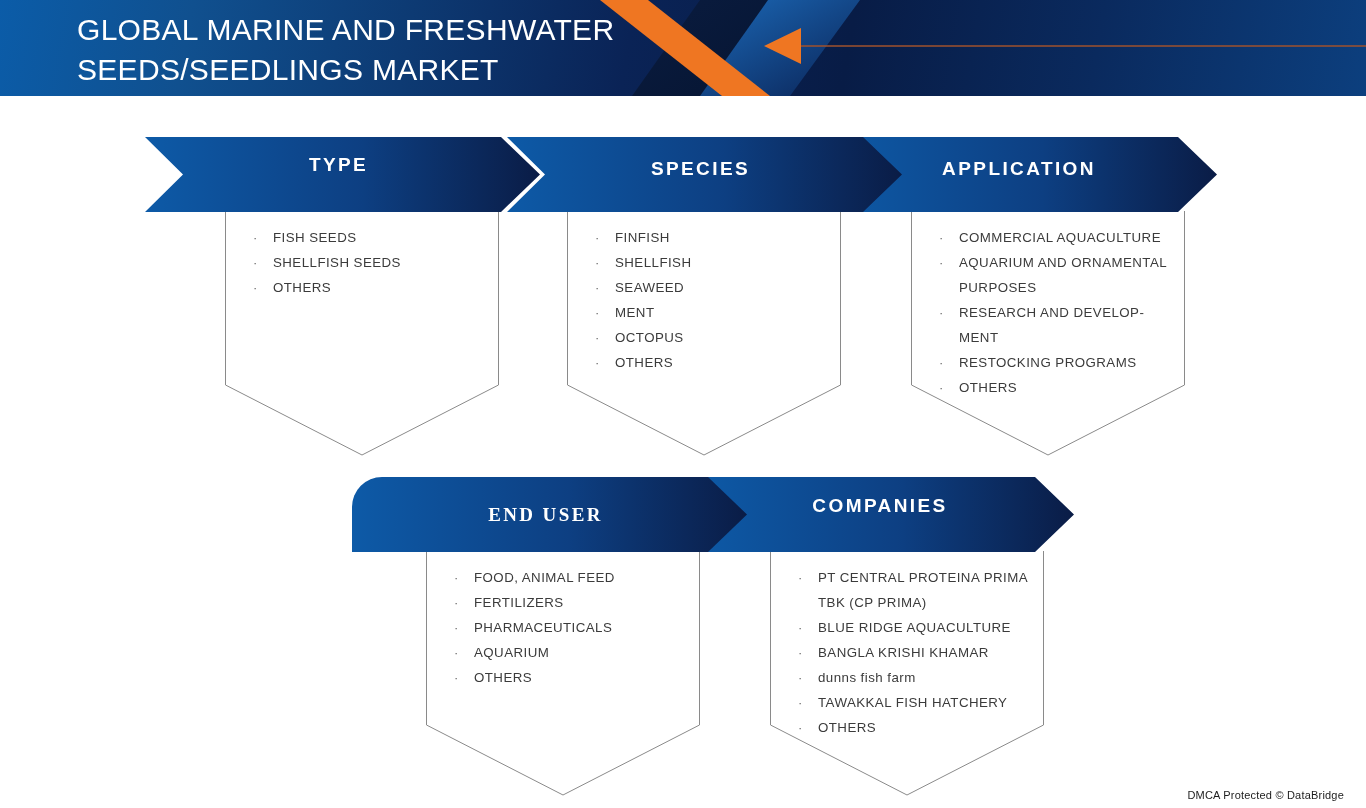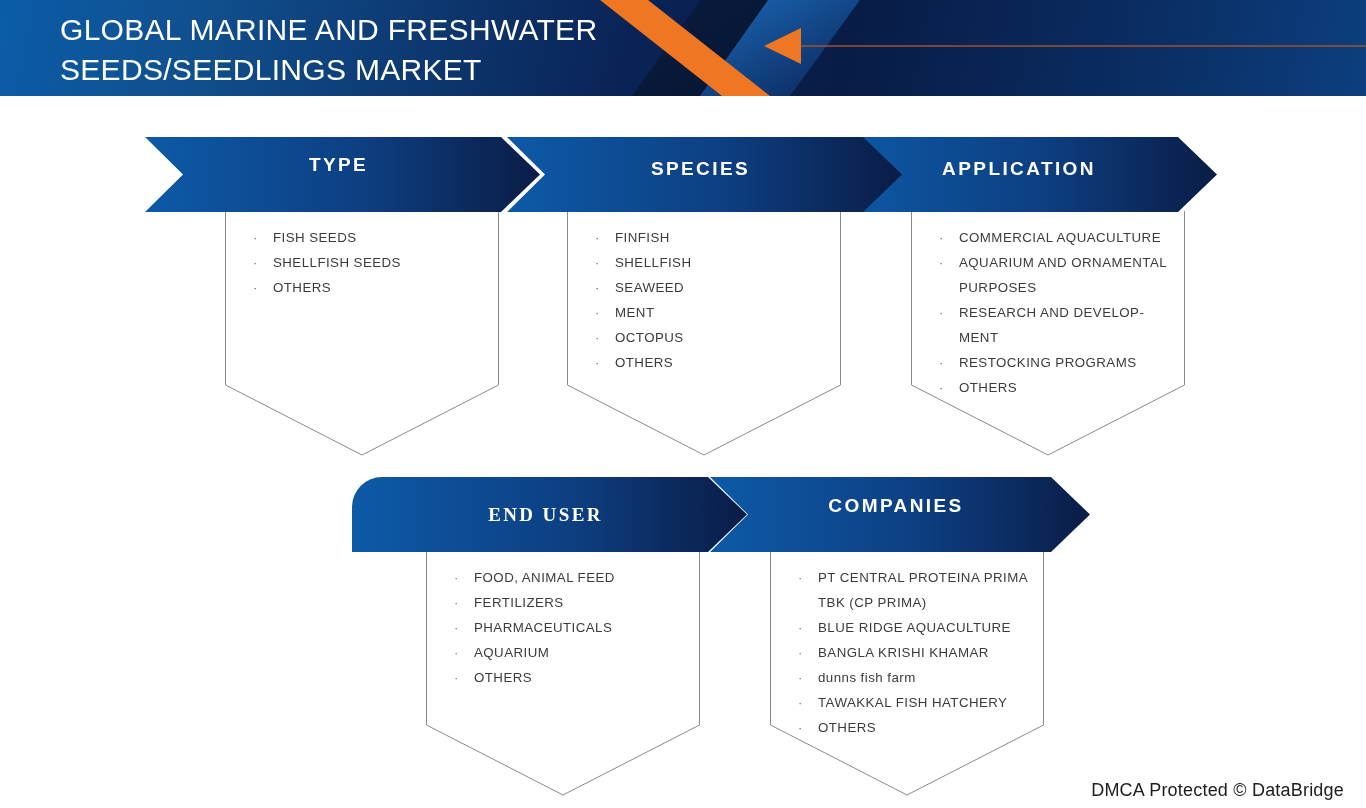--- a/index.html
+++ b/index.html
@@ -12,21 +12,21 @@
   #page { position: relative; width: 1366px; height: 808px; background: #fff; }
 
   
   .header {
     position: absolute; left: 0; top: 0; width: 1366px; height: 96px;
     background: linear-gradient(100deg, #0b5ca8 0%, #10508f 14%, #0d3a73 30%, #0a2356 46%, #081c46 62%, #0a2a5e 80%, #0c3f7e 100%);
     overflow: hidden;
   }
   .hdr-svg { position: absolute; left: 0; top: 0; width: 1366px; height: 96px; }
   .header-title {
-    position: absolute; left: 60px; top: 10px;
+    position: absolute; left: 77px; top: 10px;
     color: #ffffff;
     font-size: 30px; font-weight: 400; letter-spacing: 0.3px;
     line-height: 40px;
     white-space: pre-line;
     font-family: "Liberation Sans", sans-serif;
   }
 
   
   .banner { position: absolute; }
   .banner svg { display: block; }
@@ -55,21 +55,21 @@
     margin-bottom: 0;
     white-space: pre-line;
   }
   .card-list li .bullet {
     position: absolute; left: 2px; top: 0;
     color: #6a6a6a; font-size: 13px; line-height: 25px;
   }
 
   .footer-note {
     position: absolute; right: 22px; bottom: 7px;
-    font-size: 18px; color: #1c1c1c; letter-spacing: 0.2px;
+    font-size: 11px; color: #1c1c1c; letter-spacing: 0.2px;
   }
 </style>
 </head>
 <body>
 
 <div id="page">
 
   <div class="header">
     <svg class="hdr-svg" viewBox="0 0 1366 96" preserveAspectRatio="none">
       <defs>
@@ -215,21 +215,21 @@
       <ul>
         <li><span class="bullet">·</span><span>FOOD, ANIMAL FEED</span></li>
         <li><span class="bullet">·</span><span>FERTILIZERS</span></li>
         <li><span class="bullet">·</span><span>PHARMACEUTICALS</span></li>
         <li><span class="bullet">·</span><span>AQUARIUM</span></li>
         <li><span class="bullet">·</span><span>OTHERS</span></li>
       </ul>
     </div>
   </div>
 
-  <div class="banner" style="left:710px; top:477px; width:380px; height:57px; z-index:2;">
+  <div class="banner" style="left:694px; top:477px; width:380px; height:57px; z-index:2;">
     <svg width="380" height="75" viewBox="0 0 380 75">
       <defs>
         <linearGradient id="gComp" x1="0" y1="0" x2="1" y2="0">
           <stop offset="0%" stop-color="#0d5aa7"></stop>
           <stop offset="55%" stop-color="#0d3f82"></stop>
           <stop offset="100%" stop-color="#0a1c46"></stop>
         </linearGradient>
       </defs>
       <polygon points="0,0 341,0 380,37.5 341,75 0,75 38,37.5" fill="url(#gComp)"></polygon>
     </svg>

